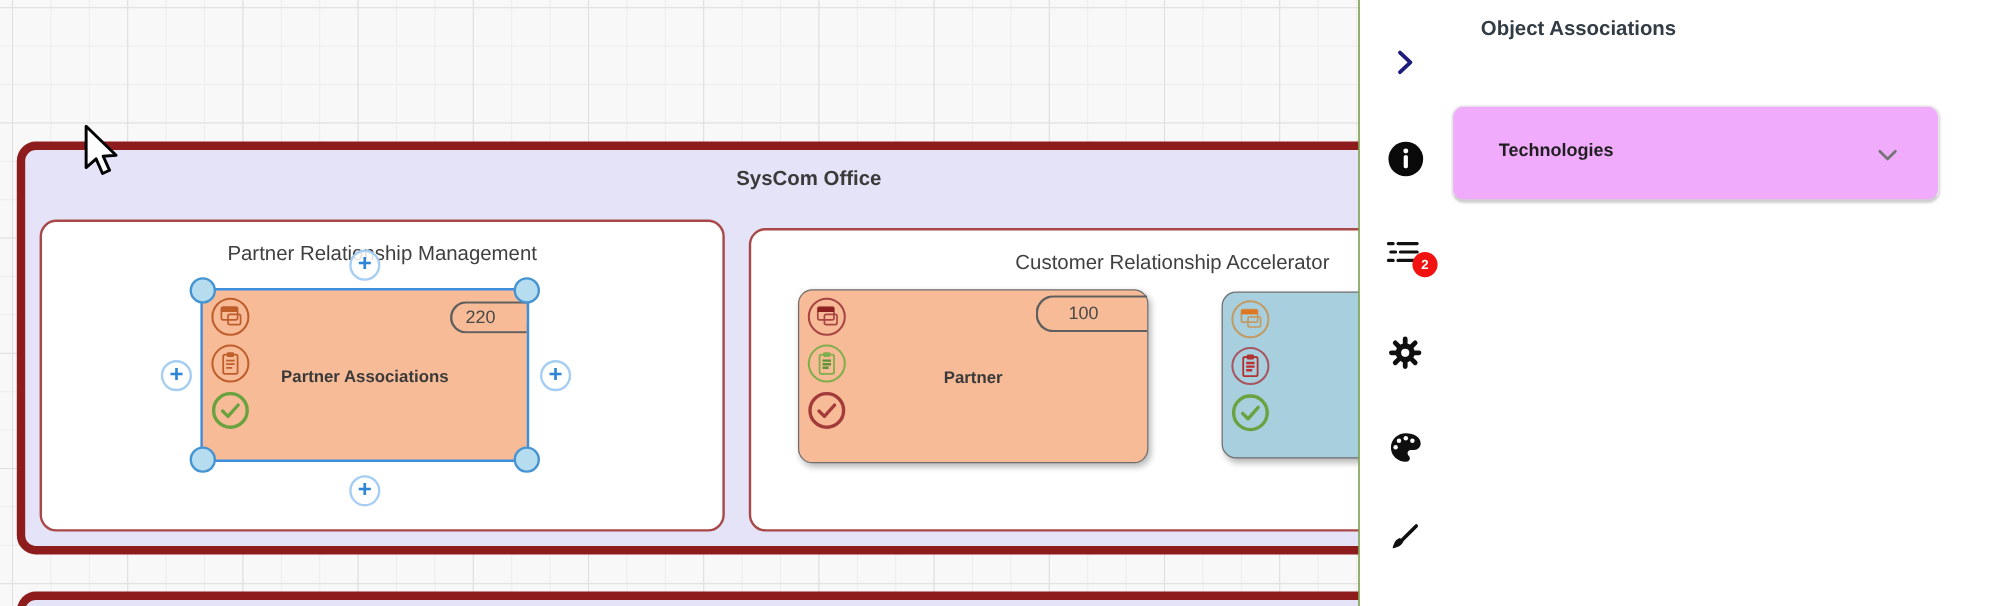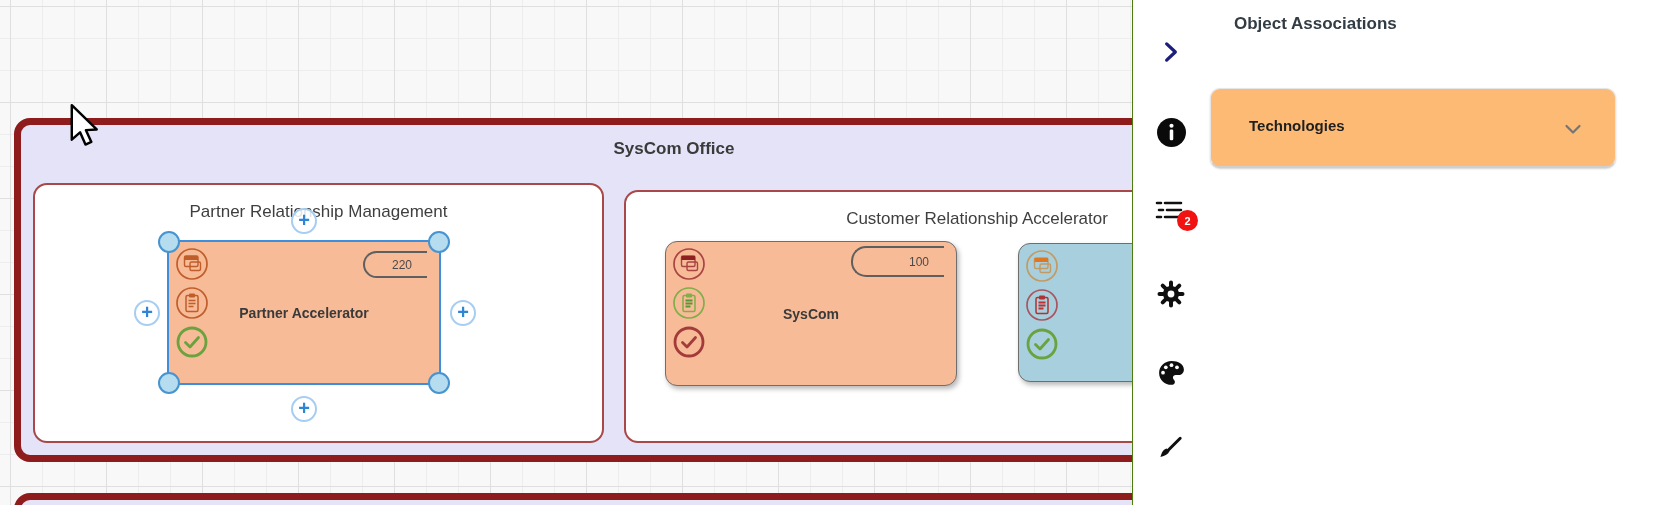--- a/index.html
+++ b/index.html
@@ -37,23 +37,23 @@
   .card-blue{background:#a7cfdd;}
   .card-pa{left:167px;top:240px;width:274px;height:145px;border:2px solid #3e8ede;}
   .card-sys{left:665px;top:241px;width:292px;height:145px;border:1.5px solid #6e6e6e;
     border-radius:12px;box-shadow:2px 3px 5px rgba(0,0,0,.28);}
   .card-sales{left:1018px;top:243px;width:290px;height:139px;border:1.5px solid #6e6e6e;
     border-radius:12px;box-shadow:2px 3px 5px rgba(0,0,0,.28);}
 
   .icon-col{position:absolute;left:6px;top:5px;display:flex;flex-direction:column;gap:5px;}
   .gicon{width:34px;height:34px;}
 
-  .badge-pill{position:absolute;right:12px;border:2px solid #5f5f5f;border-right:none;
-    border-radius:15px 0 0 15px;display:flex;align-items:center;justify-content:flex-end;
-    padding-right:15px;font-size:12px;color:#4a4a4a;box-sizing:border-box;}
+  .badge-pill{position:absolute;right:0;border:2px solid #5f5f5f;border-right:none;
+    border-radius:15px 0 0 15px;display:flex;align-items:center;justify-content:center;
+    padding-right:15px;font-size:15px;color:#4a4a4a;box-sizing:border-box;}
   .pill-pa{top:9px;width:64px;height:27px;}
   .pill-sys{top:4px;width:93px;height:31px;}
 
   
   .handle{position:absolute;width:18px;height:18px;border-radius:50%;
     background:#b5dcef;border:2px solid #4694d1;box-sizing:content-box;}
   .h-tl{left:-11px;top:-11px;} .h-tr{right:-11px;top:-11px;}
   .h-bl{left:-11px;bottom:-11px;} .h-br{right:-11px;bottom:-11px;}
   .plus-btn{position:absolute;width:26px;height:26px;border-radius:50%;
     background:rgba(255,255,255,.85);border:2px solid #a6cdf2;box-sizing:border-box;
@@ -75,21 +75,21 @@
     border-left:1px solid #4d7c0f;box-sizing:border-box;}
   .panel-title{position:absolute;left:101px;top:14px;font-size:17px;font-weight:600;
     color:#323c44;}
   .rail-btn{position:absolute;width:40px;height:40px;display:flex;align-items:center;
     justify-content:center;}
   .rb-1{left:18px;top:32px;} .rb-2{left:18px;top:112px;} .rb-3{left:16px;top:191px;}
   .rb-4{left:18px;top:274px;} .rb-5{left:18px;top:353px;} .rb-6{left:16px;top:430px;}
   .rail-badge{position:absolute;left:44px;top:210px;width:21px;height:21px;border-radius:50%;
     background:#f11212;color:#fff;font-size:11px;font-weight:bold;display:flex;
     align-items:center;justify-content:center;}
-  .accordion{position:absolute;left:77px;top:88px;width:406px;height:80px;background:#fdba74;
+  .accordion{position:absolute;left:77px;top:88px;width:406px;height:80px;background:#f0abfc;
     border:1px solid #e6e6e6;border-bottom:2px solid #cfcfcf;border-radius:10px;
     box-sizing:border-box;box-shadow:0 1px 2px rgba(0,0,0,.18);}
   .accordion-label{position:absolute;left:38px;top:28px;font-size:15px;font-weight:bold;
     color:#1f1f1f;}
   .accordion-chevron{position:absolute;right:30px;top:28px;}
 
   
   .c-orange{color:#bf5d2b;} .c-red{color:#a94444;} .c-green{color:#69a23f;}
   .c-darkred{color:#a33b3b;} .c-tan{color:#c39a63;} .c-grn2{color:#7fae4a;}
   .c-maroon{color:#a85560;}
@@ -127,21 +127,21 @@
           <circle cx="17" cy="17" r="15" fill="none" stroke="currentColor" stroke-width="1.7"></circle>
           <rect x="11" y="9.5" width="12" height="16" rx="1.5" fill="none" stroke="currentColor" stroke-width="1.5"></rect>
           <rect x="14" y="7.5" width="6" height="4" rx="1" fill="currentColor"></rect>
           <path d="M13.5 14.5h7 M13.5 17.5h7 M13.5 20.5h5" stroke="currentColor" stroke-width="1.5"></path>
         </svg>
         <svg class="gicon c-green" viewBox="0 0 34 34">
           <circle cx="17" cy="17" r="14" fill="none" stroke="currentColor" stroke-width="2.8"></circle>
           <path d="M10.5 17.5 L15 22 L23.5 12.5" fill="none" stroke="currentColor" stroke-width="2.8" stroke-linecap="round" stroke-linejoin="round"></path>
         </svg>
       </div>
-      <span class="card-label">Partner Accelerator</span>
+      <span class="card-label">Partner Associations</span>
       <div class="badge-pill pill-pa">
         <span>220</span>
       </div>
 
       <div class="handle h-tl"></div>
       <div class="handle h-tr"></div>
       <div class="handle h-bl"></div>
       <div class="handle h-br"></div>
       <div class="plus-btn p-top">+</div>
       <div class="plus-btn p-bottom">+</div>
@@ -161,21 +161,21 @@
           <circle cx="17" cy="17" r="15" fill="none" stroke="currentColor" stroke-width="1.7"></circle>
           <rect x="11" y="9.5" width="12" height="16" rx="1.5" fill="none" stroke="currentColor" stroke-width="1.5"></rect>
           <rect x="14" y="7.5" width="6" height="4" rx="1" fill="currentColor"></rect>
           <path d="M13.5 14.5h7 M13.5 17.5h7 M13.5 20.5h5" stroke="#5d9436" stroke-width="2"></path>
         </svg>
         <svg class="gicon c-darkred" viewBox="0 0 34 34">
           <circle cx="17" cy="17" r="14" fill="none" stroke="currentColor" stroke-width="2.8"></circle>
           <path d="M10.5 17.5 L15 22 L23.5 12.5" fill="none" stroke="currentColor" stroke-width="2.8" stroke-linecap="round" stroke-linejoin="round"></path>
         </svg>
       </div>
-      <span class="card-label">SysCom</span>
+      <span class="card-label">Partner</span>
       <div class="badge-pill pill-sys">
         <span>100</span>
       </div>
     </div>
 
     <div class="card card-blue card-sales">
       <div class="icon-col">
         <svg class="gicon c-tan" viewBox="0 0 34 34">
           <circle cx="17" cy="17" r="15" fill="none" stroke="currentColor" stroke-width="1.7"></circle>
           <rect x="9.5" y="9" width="13.5" height="10.5" rx="1.5" fill="none" stroke="currentColor" stroke-width="1.4"></rect>

